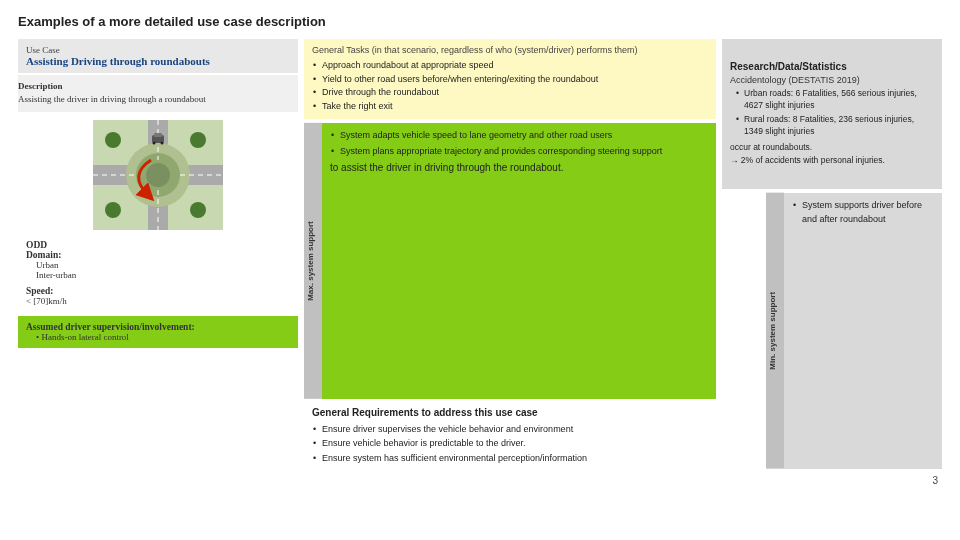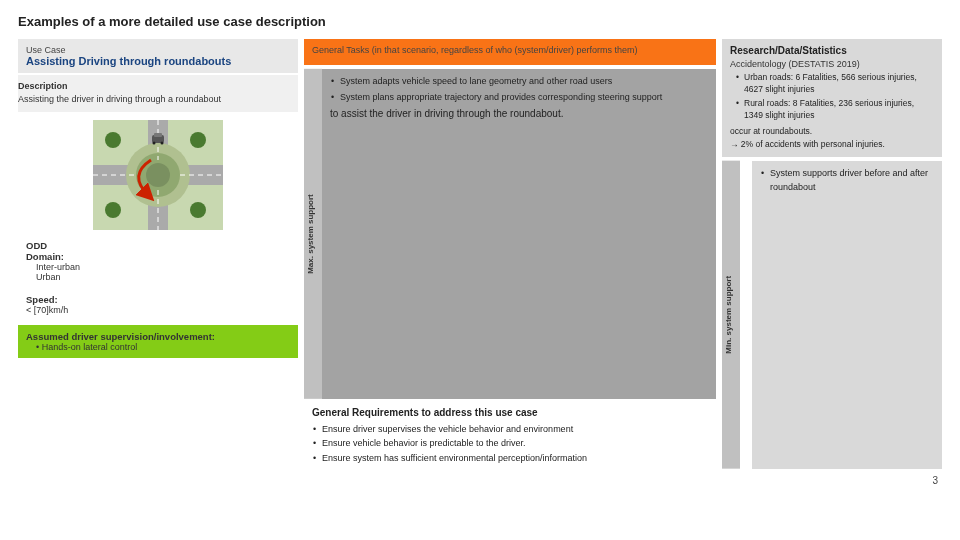--- a/index.html
+++ b/index.html
@@ -26,20 +26,21 @@
       display: grid;
       grid-template-columns: 280px 1fr 220px;
       gap: 6px;
       height: 430px;
     }
     
     .left-col {
       display: flex;
       flex-direction: column;
       gap: 0;
+      font-family: Liberation Serif, serif;
     }
     .use-case-box {
       background: #e8e8e8;
       padding: 6px 8px;
     }
     .use-case-label {
       font-size: 9px;
       color: #444;
       font-weight: normal;
     }
@@ -80,21 +81,21 @@
       font-weight: bold;
       color: #333;
     }
     .odd-item {
       font-size: 9px;
       color: #333;
       padding-left: 10px;
     }
     .speed-box {
       padding: 6px 8px;
-      margin-top: 6px;
+      margin-top: 0;
     }
     .speed-label {
       font-size: 9.5px;
       font-weight: bold;
       color: #333;
     }
     .speed-value {
       font-size: 9px;
       color: #333;
     }
@@ -114,21 +115,21 @@
       padding-left: 10px;
     }
 
     
     .mid-col {
       display: flex;
       flex-direction: column;
       gap: 4px;
     }
     .general-tasks-box {
-      background: #f97316;
+      background: #fef9c3;
       padding: 6px 8px;
     }
     .gen-tasks-label {
       font-size: 9px;
       color: #444;
       margin-bottom: 4px;
     }
     .bullet-list {
       list-style: none;
       padding: 0;
@@ -157,21 +158,21 @@
       font-size: 8px;
       font-weight: bold;
       color: #333;
       background: #c0c0c0;
       padding: 4px 2px;
       text-align: center;
       white-space: nowrap;
       min-width: 18px;
     }
     .support-content {
-      background: #a3a3a3;
+      background: #84cc16;
       padding: 6px 8px;
       flex: 1;
     }
     .support-bullet {
       font-size: 9px;
       color: #222;
       padding-left: 10px;
       position: relative;
       line-height: 1.5;
       margin-bottom: 2px;
@@ -210,21 +211,21 @@
     }
 
     
     .right-col {
       display: flex;
       flex-direction: column;
       gap: 4px;
     }
     .research-box {
       background: #d9d9d9;
-      padding: 6px 8px;
+      padding: 22px 8px;
     }
     .research-title {
       font-size: 10px;
       font-weight: bold;
       color: #222;
       margin-bottom: 3px;
     }
     .research-subtitle {
       font-size: 9px;
       color: #333;
@@ -255,22 +256,23 @@
       margin-top: 4px;
     }
     .arrow-text {
       font-size: 8.5px;
       color: #222;
       margin-top: 2px;
     }
     .min-support-row {
       display: flex;
       flex-direction: row;
-      gap: 12px;
+      gap: 0;
       flex: 1;
+      margin-left: 44px;
     }
     .min-support-content {
       background: #d9d9d9;
       padding: 6px 8px;
       flex: 1;
     }
     .page-num {
       text-align: right;
       font-size: 10px;
       color: #444;
@@ -329,38 +331,44 @@
 
         <rect x="59" y="15" width="12" height="8" rx="2" fill="#555"></rect>
         <rect x="61" y="13" width="8" height="4" rx="1" fill="#777"></rect>
         <circle cx="61" cy="23" r="1.5" fill="#222"></circle>
         <circle cx="69" cy="23" r="1.5" fill="#222"></circle>
       </svg>
 
       <div class="odd-box">
         <div class="odd-title">ODD</div>
         <div class="odd-title">Domain:</div>
+        <div class="odd-item">Urban</div>
         <div class="odd-item">Inter-urban</div>
-        <div class="odd-item">Urban</div>
       </div>
 
       <div class="speed-box">
         <div class="speed-label">Speed:</div>
         <div class="speed-value">&lt; [70]km/h</div>
       </div>
 
       <div class="driver-box">
         <div class="driver-label">Assumed driver supervision/involvement:</div>
         <div class="driver-item">• <span>Hands-on lateral control</span></div>
       </div>
     </div>
 
     <div class="mid-col">
       <div class="general-tasks-box">
         <div class="gen-tasks-label">General Tasks (in that scenario, regardless of who (system/driver) performs them)</div>
+        <ul class="bullet-list">
+          <li>Approach roundabout at appropriate speed</li>
+          <li>Yield to other road users before/when entering/exiting the roundabout</li>
+          <li>Drive through the roundabout</li>
+          <li>Take the right exit</li>
+        </ul>
       </div>
 
       <div class="max-support-row">
         <div class="vertical-label">Max. system support</div>
         <div class="support-content">
           <div class="support-bullet">System adapts vehicle speed to lane geometry and other road users</div>
           <div class="support-bullet">System plans appropriate trajectory and provides corresponding steering support</div>
           <div class="support-assist-text">to assist the driver in driving through the roundabout.</div>
         </div>
       </div>

